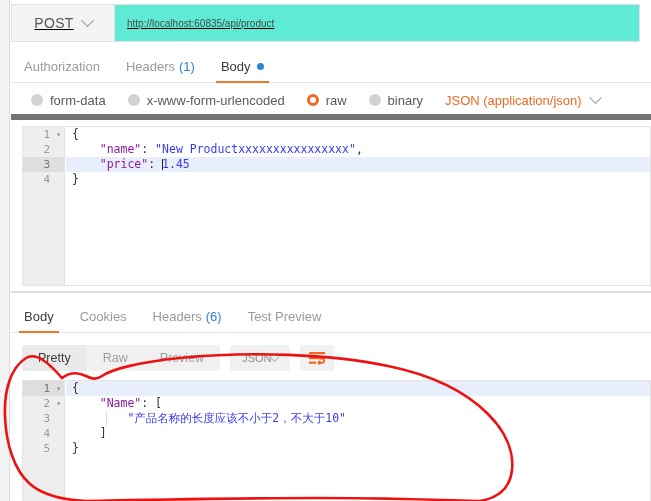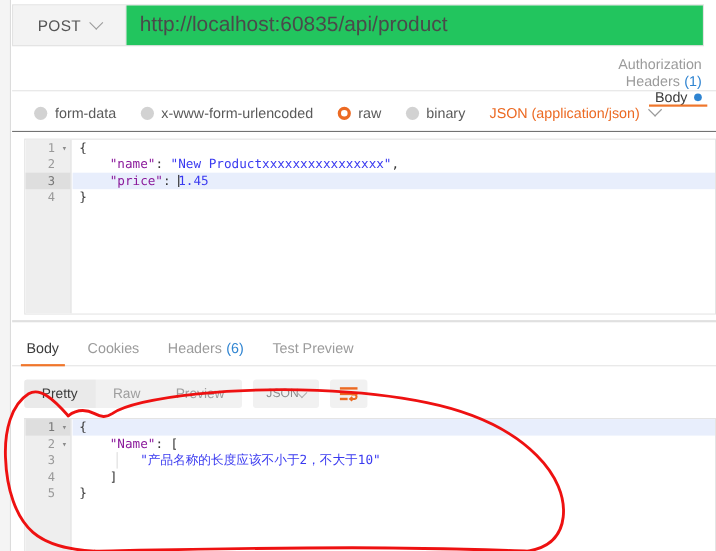--- a/index.html
+++ b/index.html
@@ -25,20 +25,21 @@
   }
 
   
   .urlbar {
     position: absolute; left: 11px; top: 4px;
     width: 629px; height: 38px;
     border: 1px solid #e2e2e2;
     background: #f3f3f3;
     display: flex;
     align-items: stretch;
+    text-decoration: underline;
   }
   .method-box {
     width: 103px;
     display: flex; align-items: center; justify-content: center;
     gap: 9px;
     border-right: 1px solid #e2e2e2;
     background: #f3f3f3;
     cursor: pointer;
   }
   .method-label {
@@ -50,34 +51,34 @@
     display: inline-block;
     width: 9px; height: 9px;
     border-right: 1.6px solid #9a9a9a;
     border-bottom: 1.6px solid #9a9a9a;
     transform: rotate(45deg) translate(-2px,-2px);
   }
   .url-input {
     flex: 1;
     display: flex; align-items: center;
     padding-left: 12px;
-    background: #22c55e;
-    font-size: 19px;
+    background: #5eead4;
+    font-size: 10px;
     color: #4a4a4a;
     cursor: text;
     overflow: hidden;
     white-space: nowrap;
   }
 
   
   .req-tabs {
     position: absolute; left: 11px; top: 51px;
     width: 640px; height: 32px;
     border-bottom: 1px solid #e4e4e4;
-    display: flex; align-items: flex-end; flex-direction: column;
+    display: flex; align-items: flex-end;
   }
   .tab {
     position: relative;
     height: 32px;
     padding: 0 13px;
     display: flex; align-items: center;
     font-size: 13px;
     color: #9b9b9b;
     cursor: pointer;
     white-space: nowrap;
@@ -97,21 +98,21 @@
     border-radius: 50%;
     background: #2f84d1;
     margin-left: 6px;
   }
 
   
   .radio-row {
     position: absolute; left: 11px; top: 86px;
     width: 640px; height: 34px;
     display: flex; align-items: center;
-    border-bottom: 1px solid #737373;
+    border-bottom: 6px solid #737373;
   }
   .radio-opt {
     display: flex; align-items: center;
     margin-right: 22px;
     cursor: pointer;
     white-space: nowrap;
   }
   .radio-opt:first-child { margin-left: 20px; }
   .radio-mark {
     width: 12px; height: 12px;

